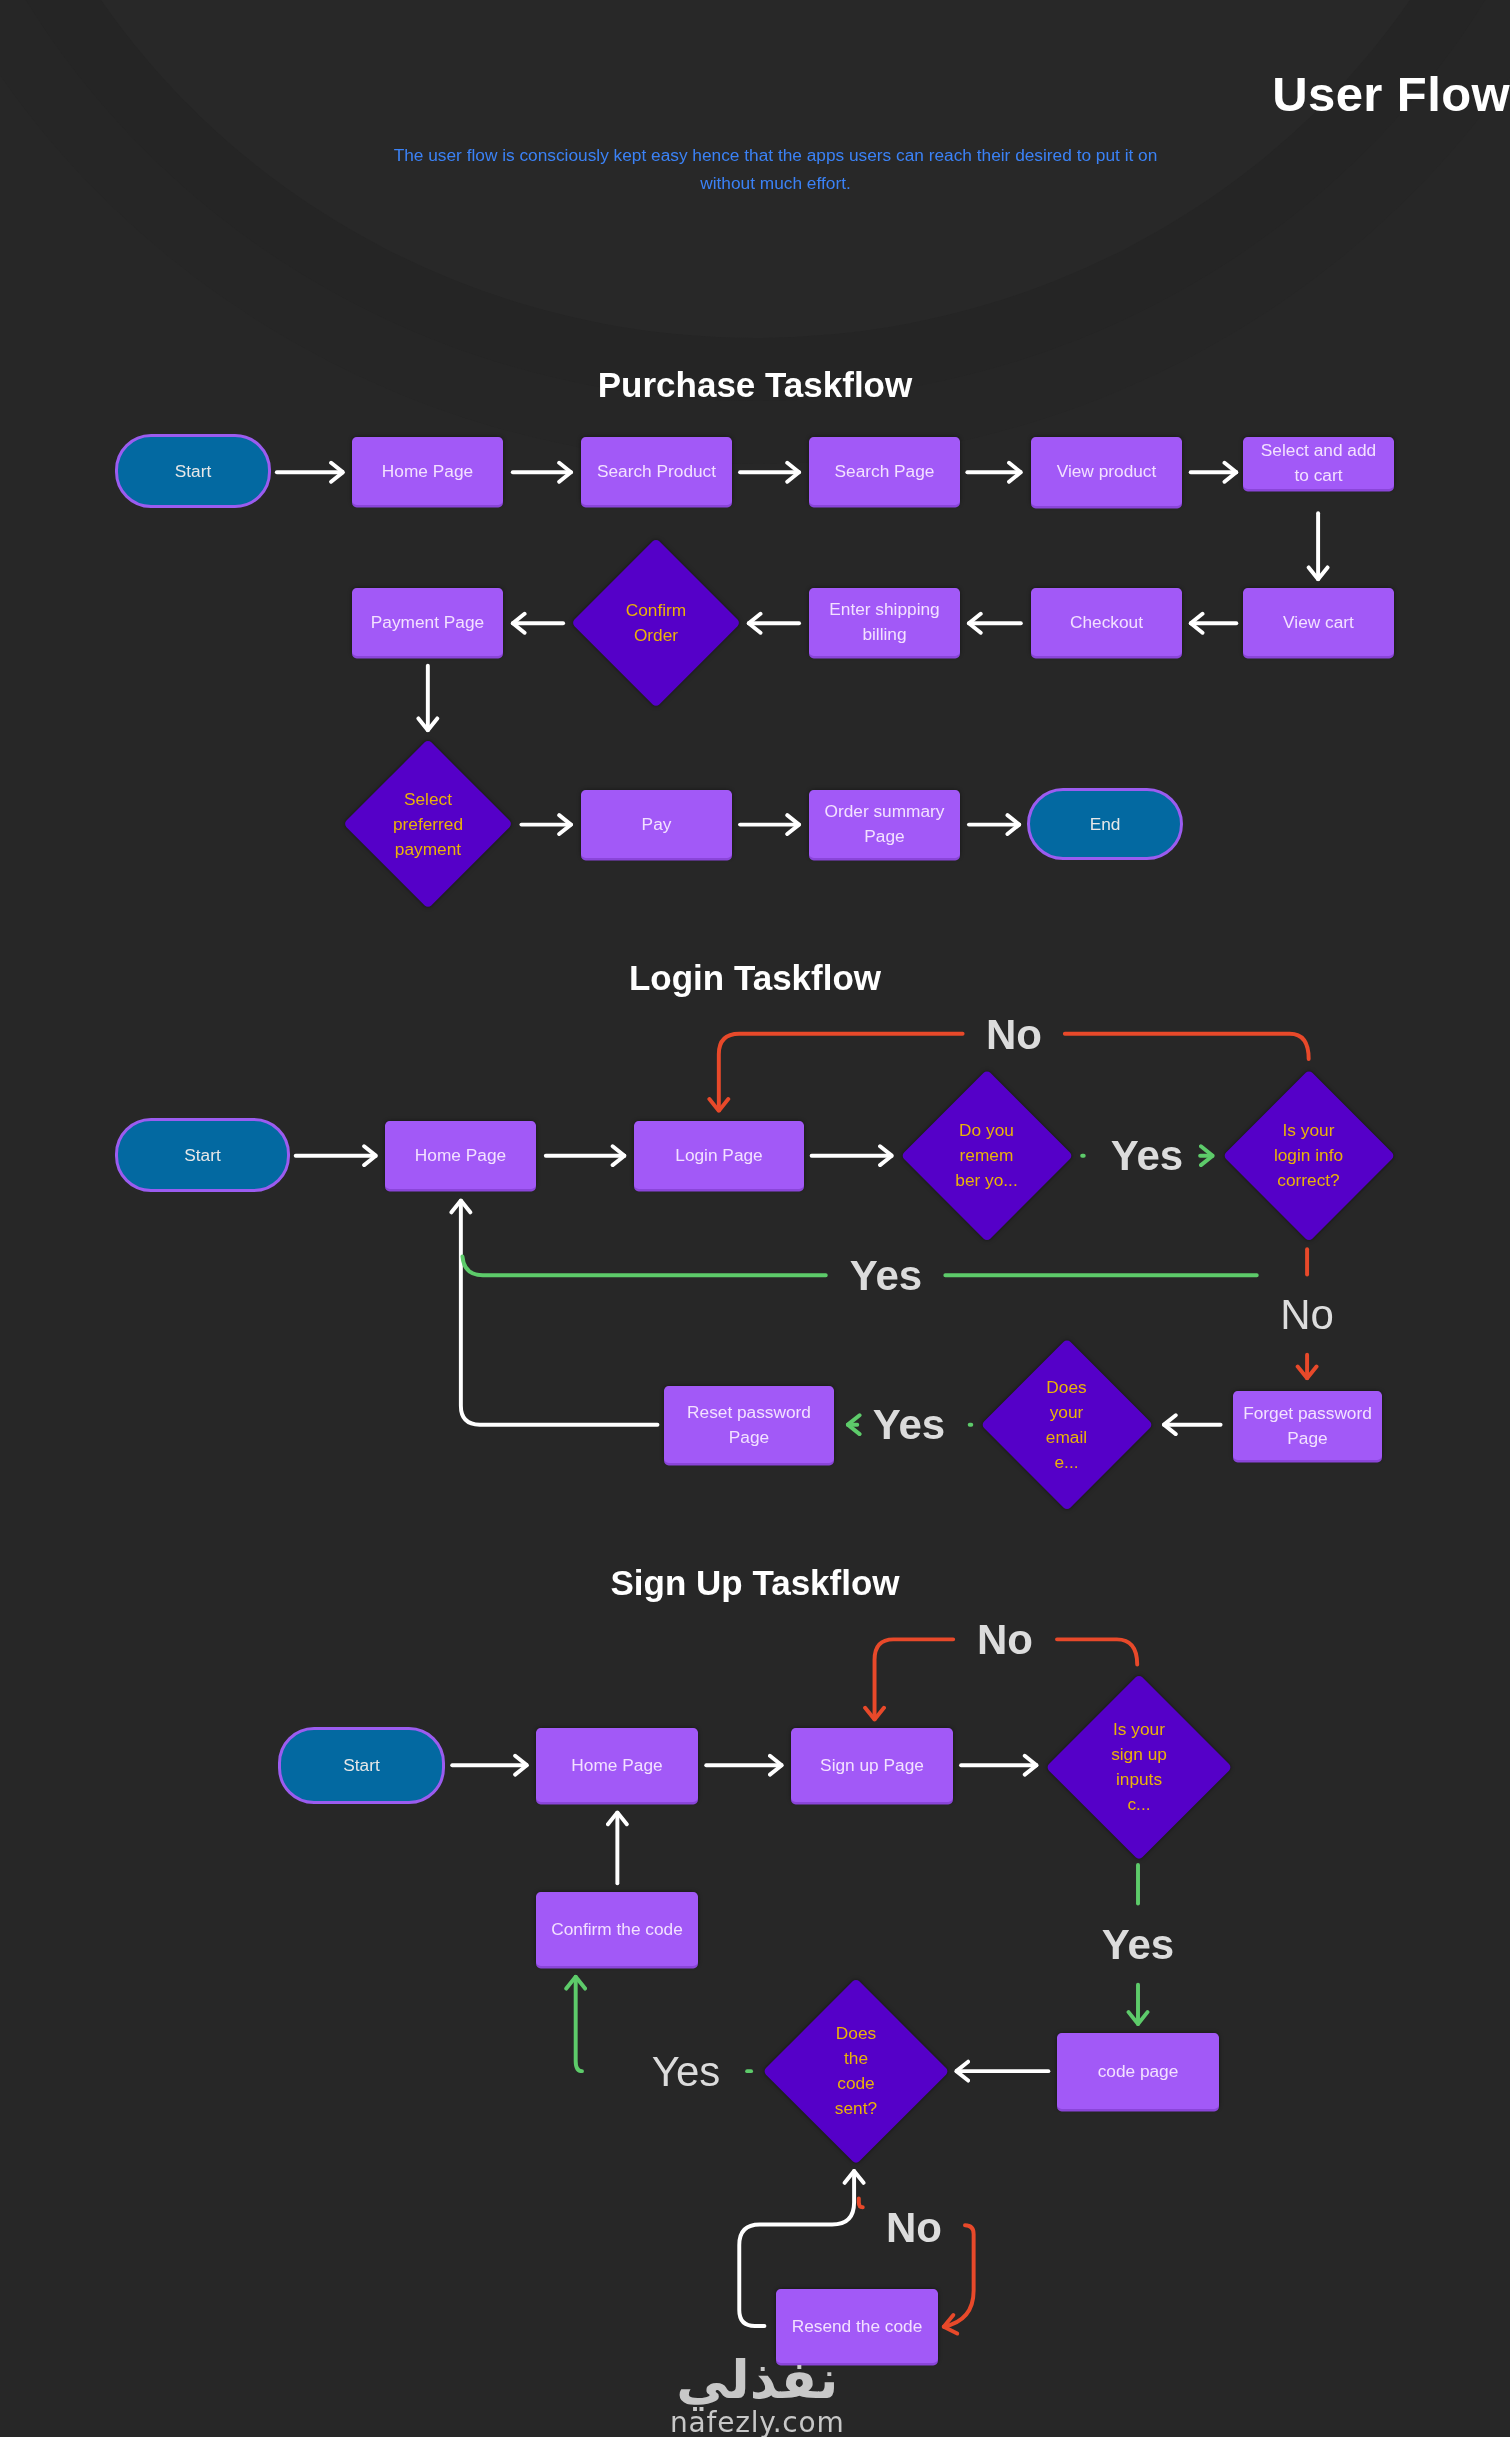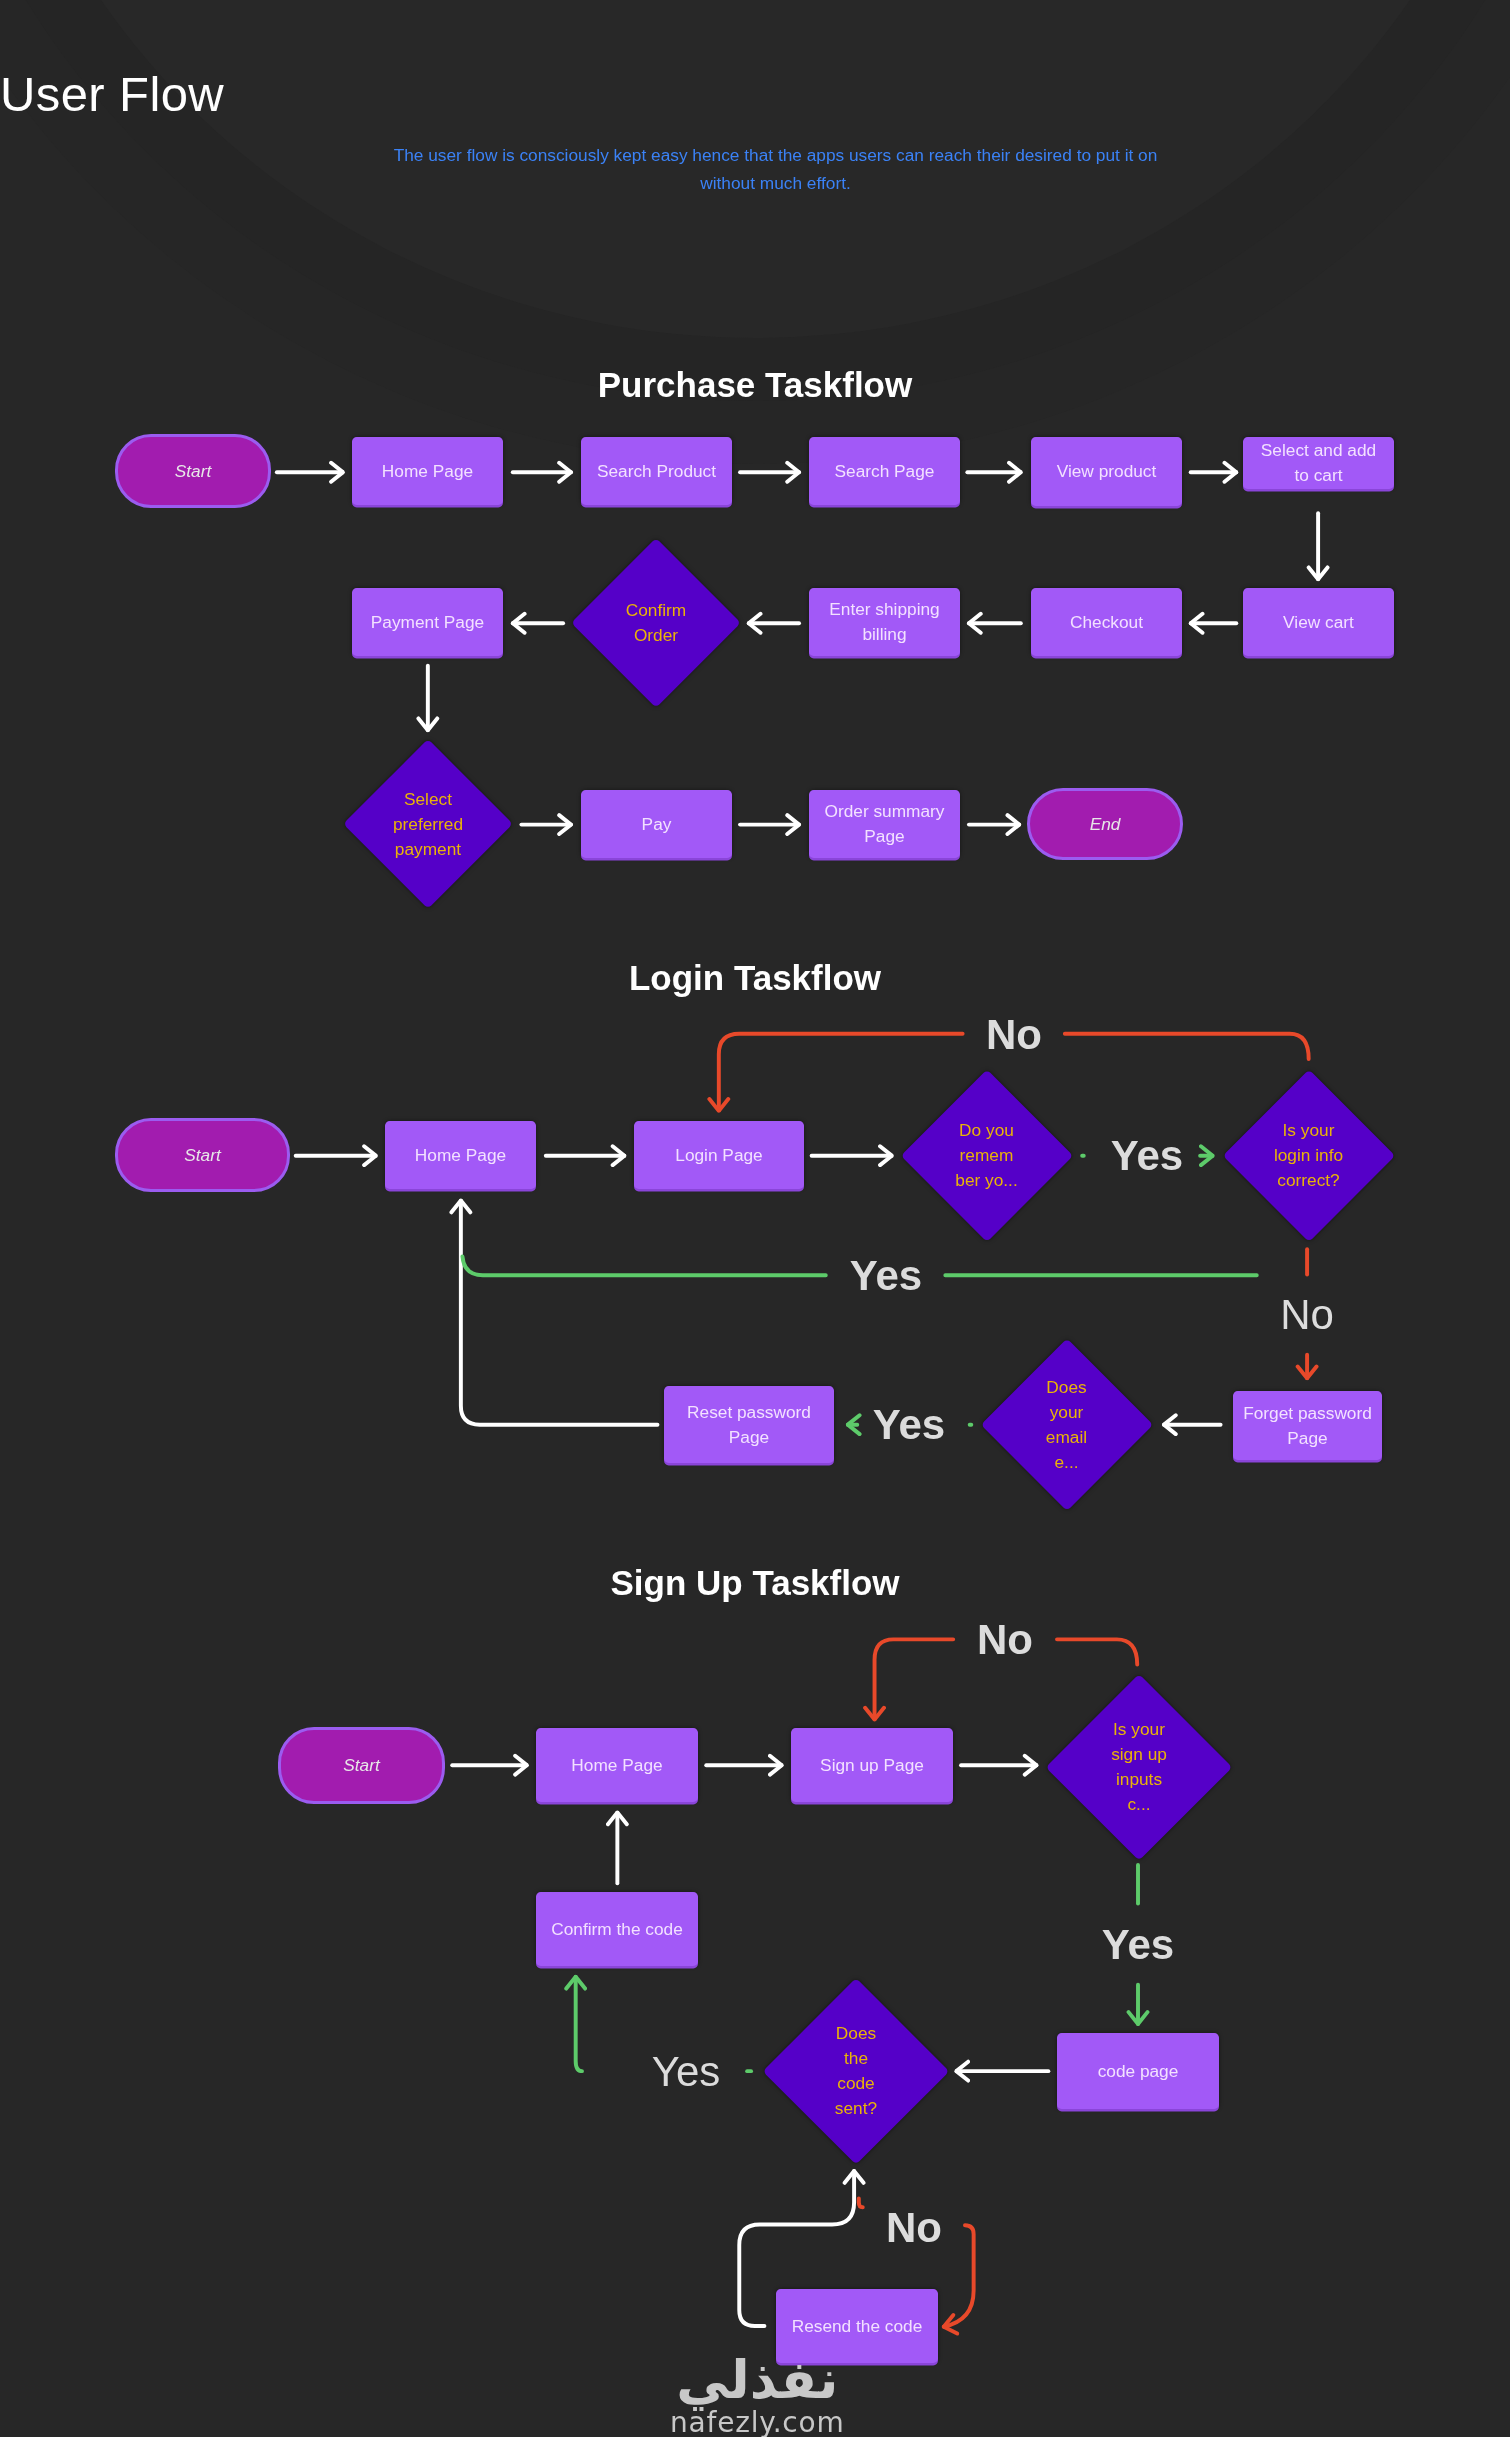--- a/index.html
+++ b/index.html
@@ -10,43 +10,43 @@
     color: #ffffff;
   }
   .arc {
     position: absolute; left: -31px; top: -1180px; width: 1573px; height: 1518px;
     border-radius: 50%;
     box-shadow: 0 0 0 63px #252525, 0 0 0 126px #262626;
     background: #282828;
     pointer-events: none;
   }
   .title {
-    position: absolute; left: 0; width: 1510px; top: 66px; text-align: left;
-    font-size: 49px; font-weight: 400; letter-spacing: 0.4px;
+    position: absolute; left: 0; width: 1510px; top: 66px; text-align: right;
+    font-size: 49px; font-weight: 700; letter-spacing: 0.4px;
   }
   .subtitle {
     position: absolute; left: 378px; width: 795px; top: 142px; text-align: center;
     font-size: 17.3px; line-height: 27.5px; color: #3b82f6;
   }
   .section-title {
     position: absolute; left: 0; width: 1510px; text-align: center;
     font-size: 35px; font-weight: 700;
   }
   svg.wires { position: absolute; left: 0; top: 0; }
   .node {
     position: absolute; display: flex; align-items: center; justify-content: center;
     text-align: center; font-size: 17.3px; line-height: 25px; color: #f3e1ff;
     box-sizing: border-box;
   }
   .rect {
     background: #a259f7; border-radius: 4.7px;
     box-shadow: 0 2.4px 0 #8a45d9, 0 0 4.7px rgba(0,0,0,0.45);
   }
   .pill {
-    border: 3.9px solid #9b5cf0; border-radius: 36px; background: #a21caf; color: #e8e8e8; font-style: italic;
+    border: 3.9px solid #9b5cf0; border-radius: 36px; background: #0369a1; color: #e8e8e8;
   }
   .diamond { color: #eab308; }
   .diamond::before {
     content: ""; position: absolute; left: 50%; top: 50%;
     width: 70.7%; height: 70.7%;
     background: #5500c8; border-radius: 4.7px;
     transform: translate(-50%, -50%) rotate(45deg);
     box-shadow: 0 0 4.7px rgba(0,0,0,0.5);
     z-index: 0;
   }

